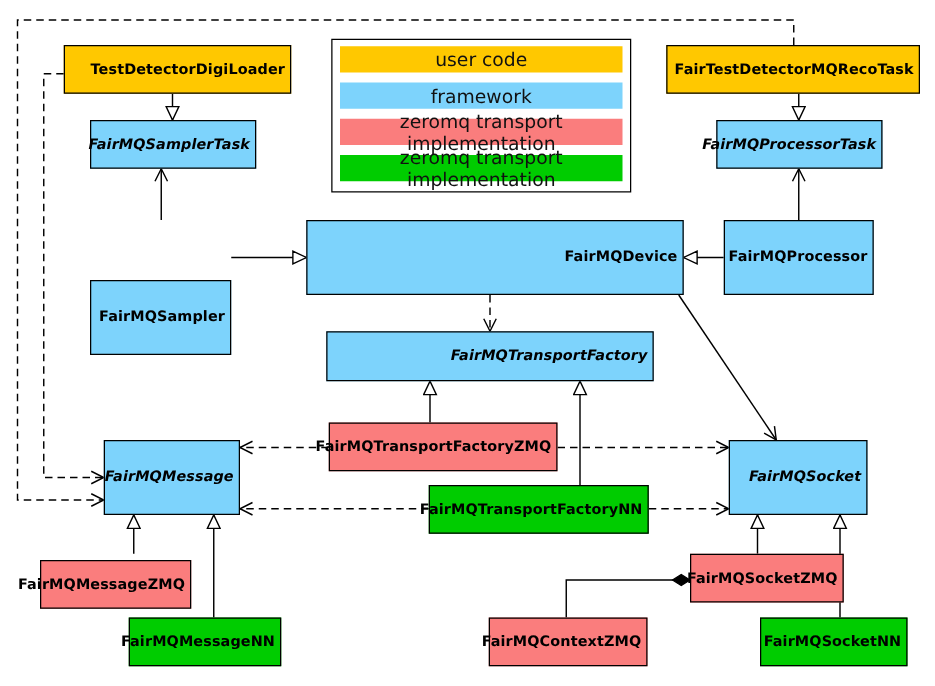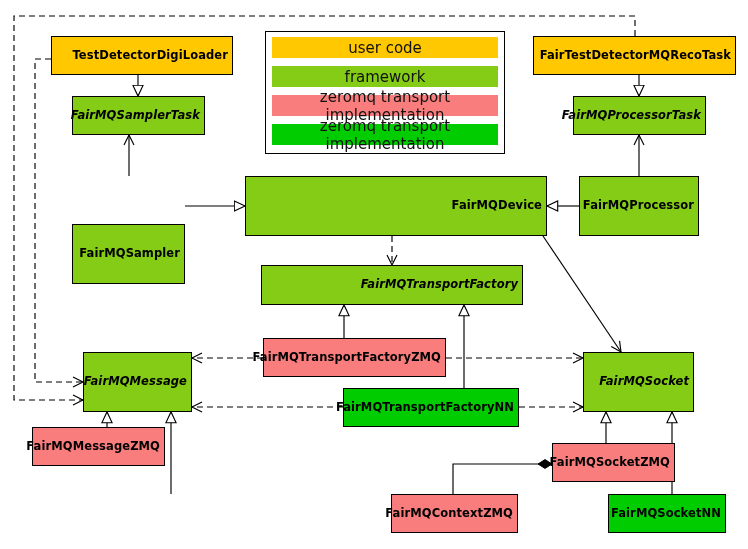--- a/index.html
+++ b/index.html
@@ -24,21 +24,21 @@
     text-align:center;
     font-size:11.5px;
     font-weight:bold;
     color:#000000;
     line-height:1.15;
     letter-spacing:0.1px;
     padding:0 4px;
   }
   .node.abstract{ font-style:italic; }
   .c-user{ background:#FFC800; }
-  .c-framework{ background:#84cc16; }
+  .c-framework{ background:#7dd3fc; }
   .c-zmq{ background:#FA7D7D; }
   .c-nn{ background:#00CC00; }
 
   .legend-box{
     position:absolute;
     box-sizing:border-box;
     border:1px solid #000000;
     background:#ffffff;
   }
   .legend-row{
@@ -221,24 +221,27 @@
   </div>
 
   <div class="node c-framework abstract" style="left:83px; top:352px; width:109px; height:60px;">
     <span>FairMQMessage</span>
   </div>
 
   <div class="node c-framework abstract" style="left:583px; top:352px; width:111px; height:60px;">
     <span>FairMQSocket</span>
   </div>
 
-  <div class="node c-zmq" style="left:32px; top:427px; width:133px; height:39px;padding-left:12px;">
+  <div class="node c-zmq" style="left:32px; top:448px; width:121px; height:39px;padding-left:12px;">
     <span>FairMQMessageZMQ</span>
   </div>
 
+  <div class="node c-nn" style="left:103px; top:494px; width:122px; height:39px;">
+    <span>FairMQMessageNN</span>
+  </div>
 
   <div class="node c-zmq" style="left:552px; top:443px; width:123px; height:39px;">
     <span>FairMQSocketZMQ</span>
   </div>
 
   <div class="node c-nn" style="left:608px; top:494px; width:118px; height:39px;">
     <span>FairMQSocketNN</span>
   </div>
 
   <div class="node c-zmq" style="left:391px; top:494px; width:127px; height:39px;">

